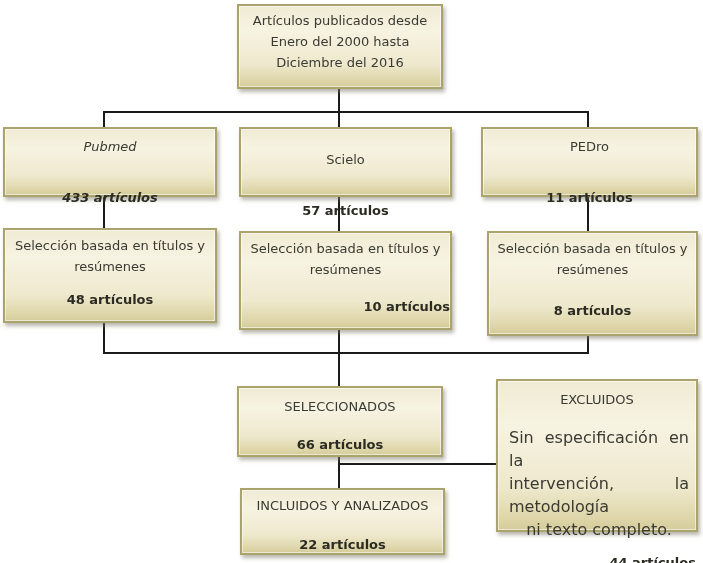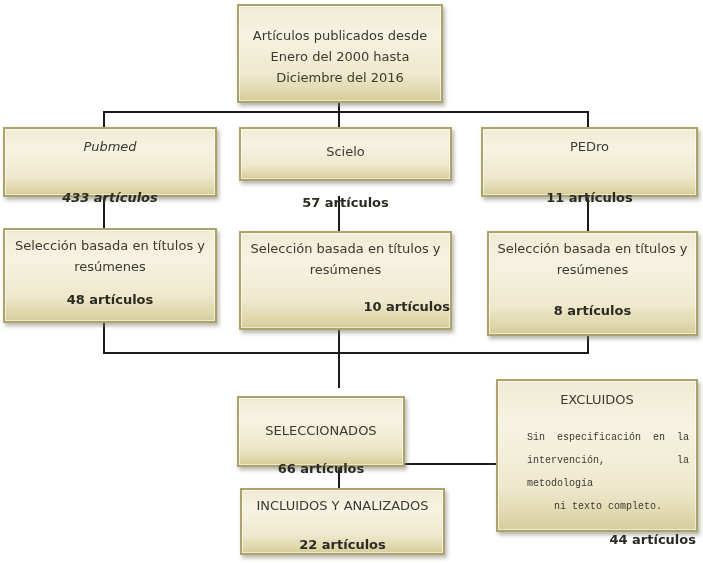--- a/index.html
+++ b/index.html
@@ -20,37 +20,37 @@
     border:2px solid #ab a36c;
     border:2px solid #aba36c;
     background:linear-gradient(180deg,#f0ebd4 0%,#f7f3e2 30%,#eee8cd 72%,#ded6a9 92%,#d5cc9b 100%);
     box-shadow:2px 3px 4px rgba(125,122,104,0.55), inset 0 0 0 1px rgba(255,255,255,0.55);
     text-align:center;
     font-size:13px;
     line-height:21px;
   }
   .node .count{font-weight:bold;color:#2b2b22;}
   
-  .n-source{left:237px;top:4px;width:206px;height:99px;padding-top:19px;}
+  .n-source{left:237px;top:4px;width:206px;height:85px;padding-top:4px;}
   .n-pubmed{left:3px;top:127px;width:214px;height:70px;padding-top:7px;font-style:italic;}
-  .n-scielo{left:239px;top:127px;width:213px;height:54px;padding-top:12px;}
+  .n-scielo{left:239px;top:127px;width:213px;height:70px;padding-top:20px;}
   .n-pedro{left:481px;top:127px;width:217px;height:70px;padding-top:7px;}
   .n-pubmed .count,.n-scielo .count,.n-pedro .count{margin-top:30px;}
   .n-screen1{left:3px;top:228px;width:214px;height:95px;padding-top:5px;}
   .n-screen2{left:239px;top:231px;width:213px;height:99px;padding-top:5px;}
   .n-screen3{left:487px;top:231px;width:211px;height:105px;padding-top:5px;}
   .n-screen1 .count{margin-top:12px;}
   .n-screen2 .count{margin-top:16px;text-align:right;}
   .n-screen3 .count{margin-top:20px;}
-  .n-selected{left:237px;top:396px;width:168px;height:71px;padding-top:22px;}
+  .n-selected{left:237px;top:386px;width:206px;height:71px;padding-top:8px;}
   .n-selected .count{margin-top:17px;}
   .n-excluded{left:496px;top:379px;width:202px;height:153px;padding-top:8px;}
   .n-excluded .reason{
-    margin:16px 7px 0 29px;
-    font-size:10px;line-height:23px;color:#3a3a32;font-family:Liberation Mono, monospace;
+    margin:16px 7px 0 11px;
+    font-size:16px;line-height:23px;color:#3a3a32;
   }
   .n-excluded .reason .just{display:block;text-align:justify;text-align-last:justify;}
   .n-excluded .reason .last{display:block;text-align:center;}
   .n-excluded .count{margin-top:11px;text-align:right;}
   .n-included{left:240px;top:488px;width:205px;height:67px;padding-top:5px;}
   .n-included .count{margin-top:18px;}
 </style>
 </head>
 <body>
 

